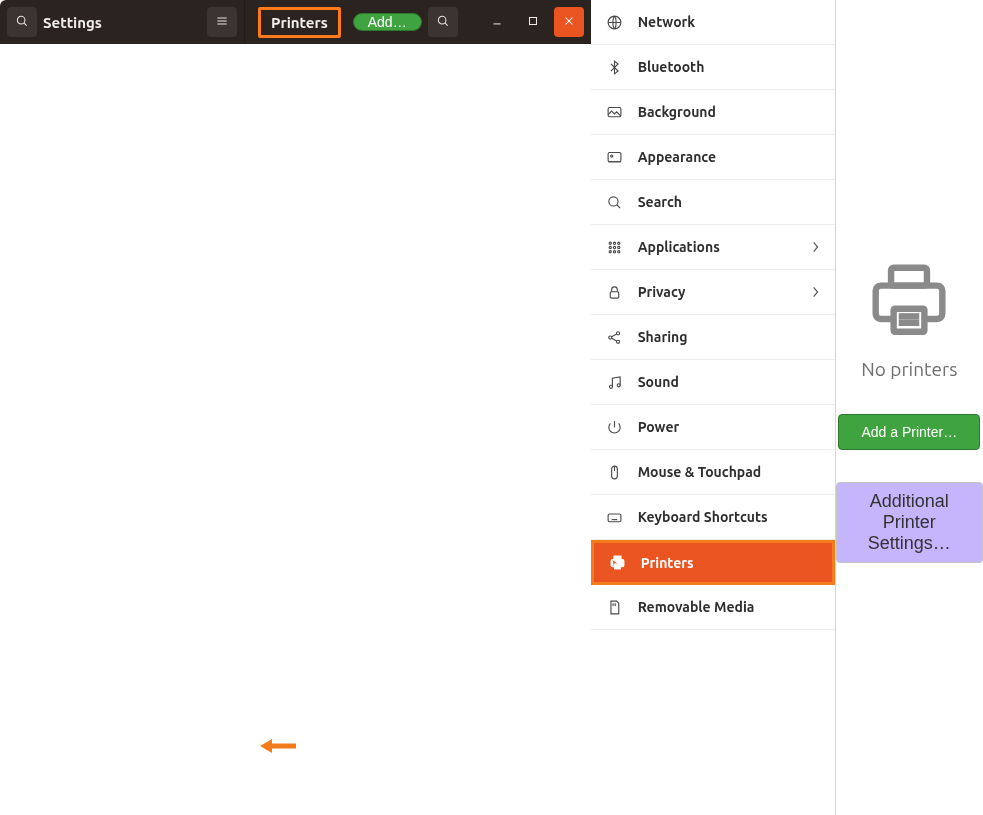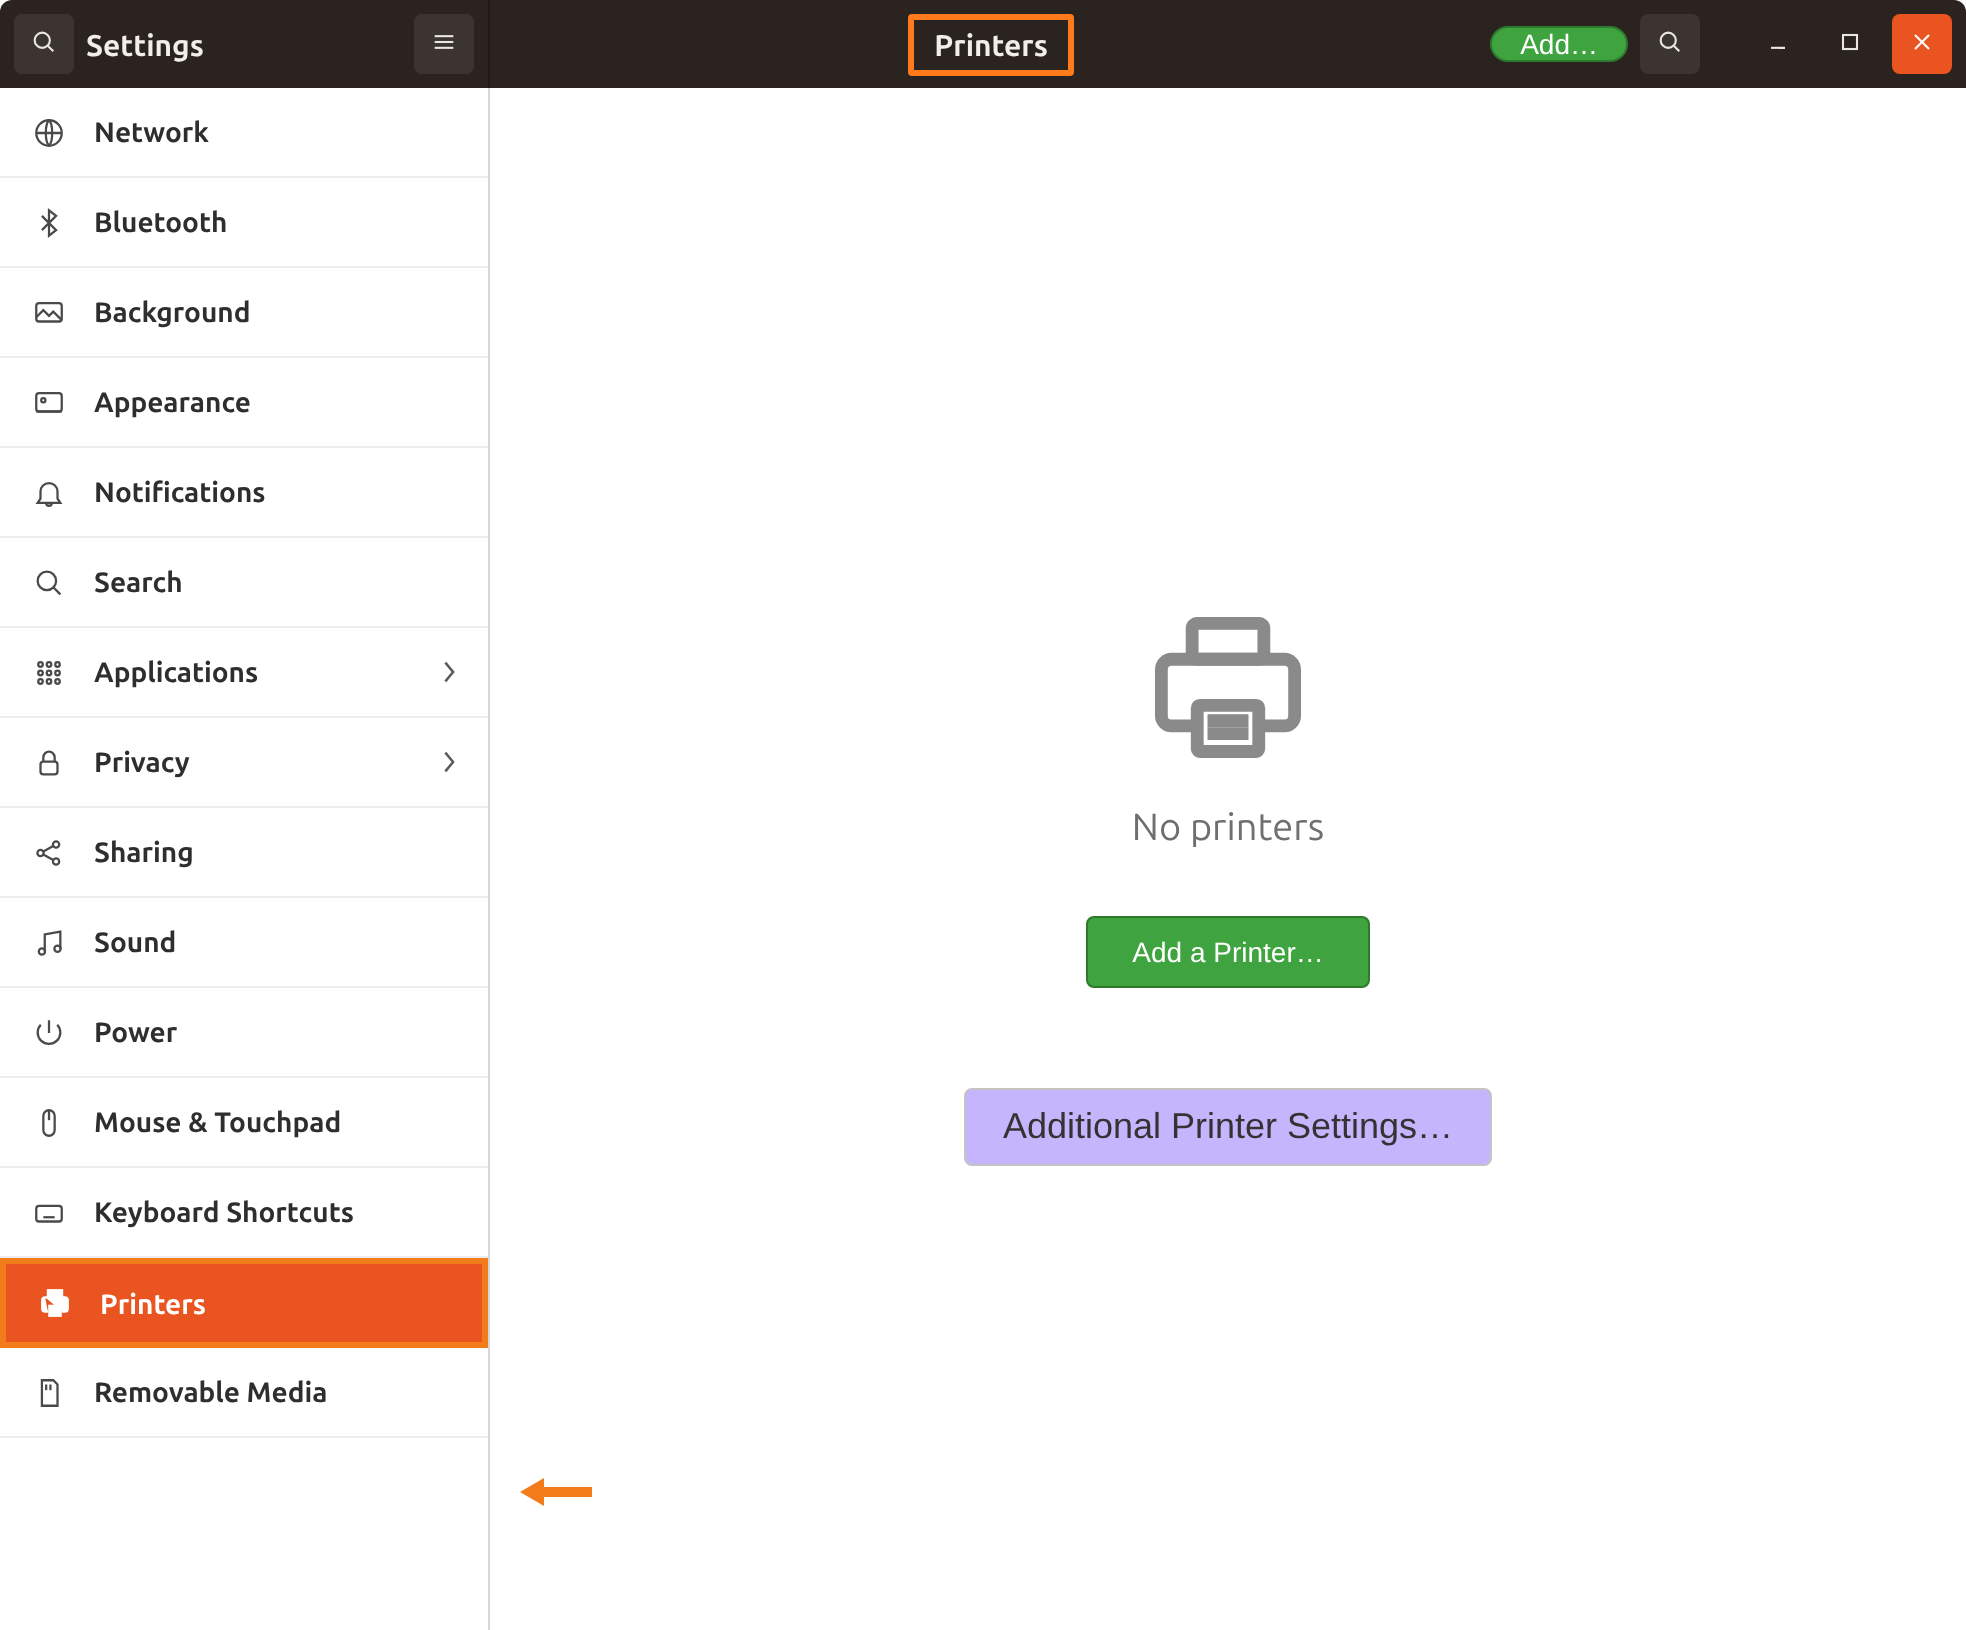--- a/index.html
+++ b/index.html
@@ -1,19 +1,19 @@
 <!DOCTYPE html>
 <html><head>
   <meta charset="utf-8">
   <style>
     * { box-sizing: border-box; margin: 0; padding: 0; }
     html, body { font-family: Ubuntu, "Noto Sans", "Segoe UI", sans-serif; font-size: 14px; }
     body { width: 983px; height: 815px; background: #fff; overflow: hidden; }
 
-    .app { display: flex; flex-direction: column; width: 100%; height: 100%; border-radius: 6px; overflow: hidden; }
+    .app { display: flex; flex-direction: row; width: 100%; height: 100%; border-radius: 6px; overflow: hidden; }
 
     .titlebar { display: flex; height: 44px; background: #2b2320; color: #e9e6e4; align-items: center; }
     .tb-left  { width: 245px; display: flex; align-items: center; padding: 0 7px; gap: 6px; border-right: 1px solid #221b18; height:100%; }
     .tb-right { flex: 1; display: flex; align-items: center; padding: 0 7px; gap: 6px; }
 
     .tb-btn, .win-btn {
       width: 30px; height: 30px; border-radius: 4px; background: #3b3431;
       display: flex; align-items: center; justify-content: center; color: #e9e6e4;
       cursor: pointer; border: none;
     }
@@ -47,21 +47,21 @@
     .row-label { flex: 1; font-weight: 600; font-size: 14px; color: #2e2e2e; }
     .row .chev { width: 8px; height: 14px; }
     .row .chev svg { width: 8px; height: 14px; stroke: #5a5a5a; fill: none; stroke-width: 1.6; }
 
     .main { flex: 1; background: #fff; position: relative; display: flex; flex-direction: column; align-items: center; padding-top: 260px; }
     .printer-glyph { width: 82px; height: 82px; margin-bottom: 16px; }
     .printer-glyph svg { width: 100%; height: 100%; stroke: #8a8a8a; fill:none; stroke-width: 5; }
     .no-printers { color: #6f6f6f; font-size: 19px; margin-bottom: 34px; }
     .add-printer-btn {
       padding: 9px 22px; background: #3fa33f; color: #fff; border: 1px solid #2d7a2d;
-      border-radius: 4px; font-size: 14px; cursor: pointer; margin-bottom: 50px;
+      border-radius: 4px; font-size: 14px; cursor: pointer; margin-bottom: 32px;
     }
     .more-settings-btn {
       padding: 8px 18px; background: #c4b5fd; color: #333; border: 1px solid #c4c4c4;
       border-radius: 4px; font-size: 18px; cursor: pointer;
     }
 
     .arrow-annot {
       position: absolute; left: 258px; top: 736px; width: 40px; height: 20px; pointer-events:none;
     }
     .arrow-annot svg { width: 100%; height: 100%; }
@@ -166,29 +166,20 @@
         </div>
         <div class="row">
           <span class="row-icon">
             <svg viewBox="0 0 24 24">
               <rect x="3" y="5" width="18" height="13" rx="2"></rect>
               <circle cx="8" cy="10" r="1.5"></circle>
               <path d="M3 18h18"></path>
             </svg>
           </span>
           <span class="row-label">Appearance</span>
-        </div>
-        <div class="row">
-          <span class="row-icon">
-            <svg viewBox="0 0 24 24">
-              <path d="M6 16V11a6 6 0 1 1 12 0v5l2 3H4z"></path>
-              <path d="M10 19a2 2 0 0 0 4 0"></path>
-            </svg>
-          </span>
-          <span class="row-label">Notifications</span>
         </div>
         <div class="row">
           <span class="row-icon">
             <svg viewBox="0 0 24 24">
               <circle cx="10.5" cy="10.5" r="6.5"></circle>
               <line x1="20" y1="20" x2="15.2" y2="15.2"></line>
             </svg>
           </span>
           <span class="row-label">Search</span>
         </div>

